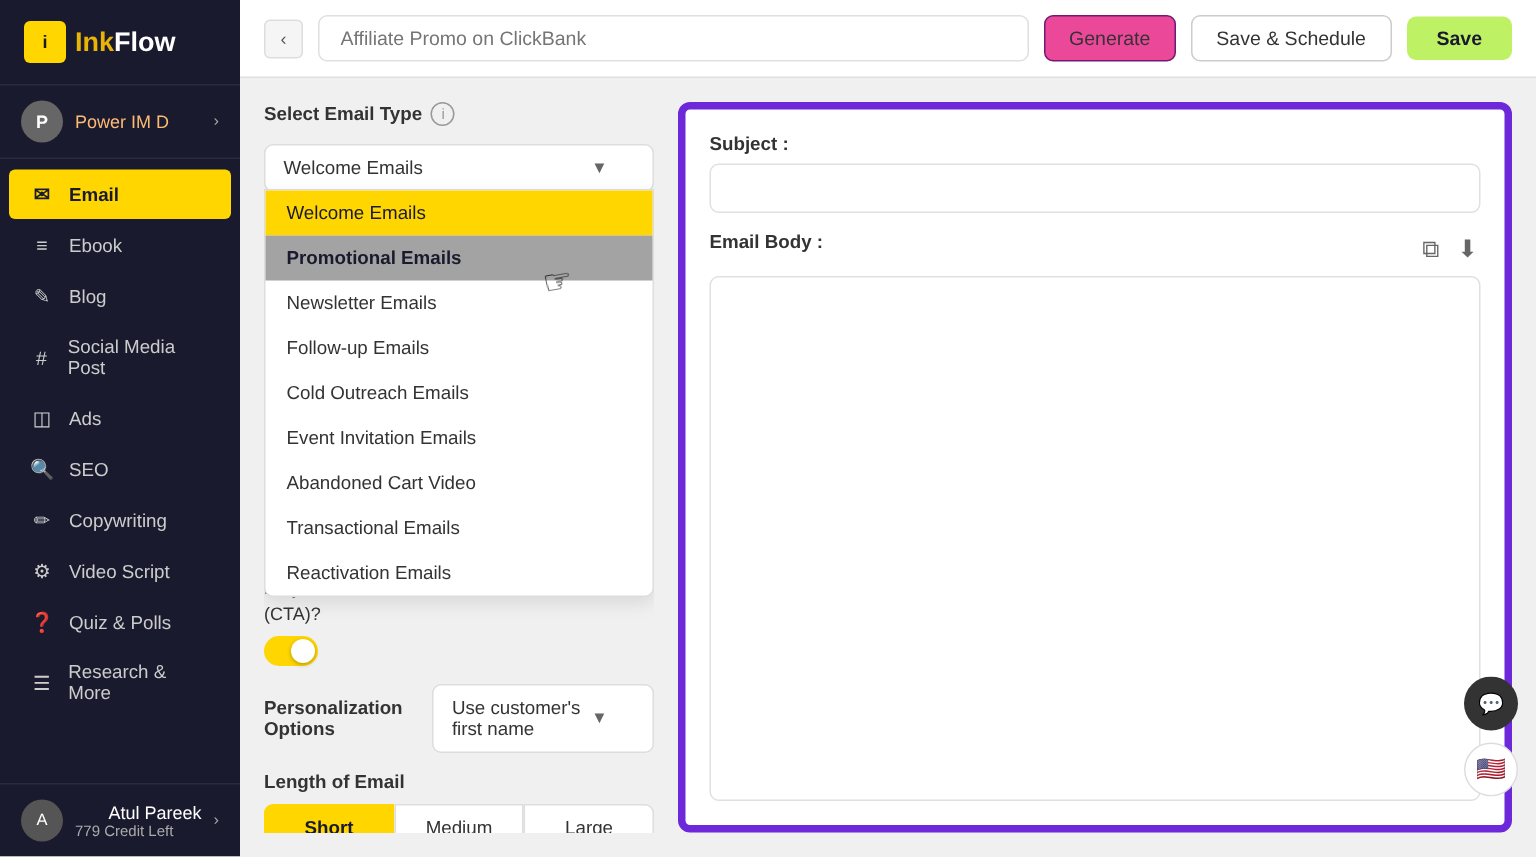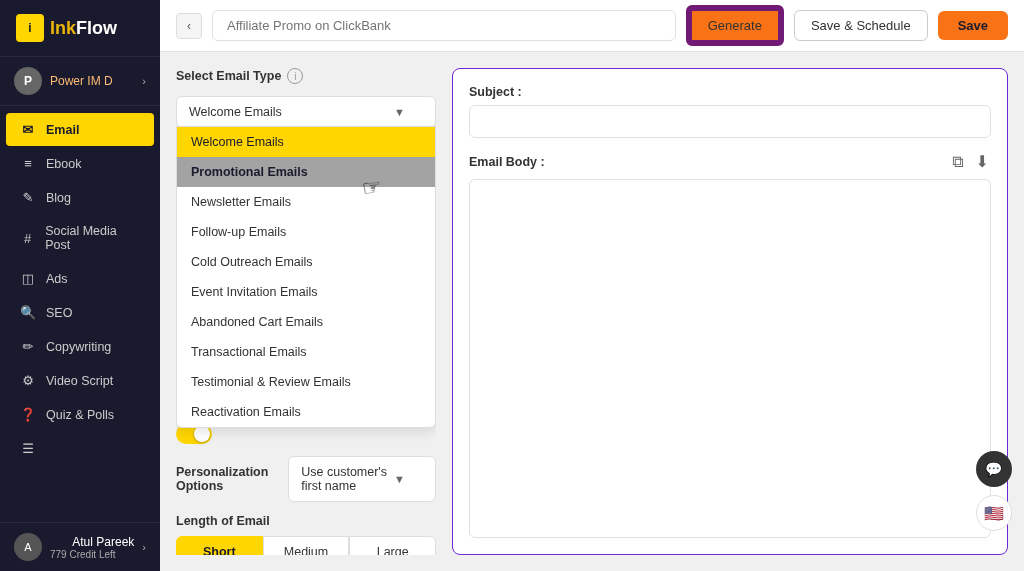--- a/index.html
+++ b/index.html
@@ -121,41 +121,41 @@
     .project-input {
       flex: 1;
       border: 1px solid #e0e0e0;
       border-radius: 6px;
       padding: 7px 14px;
       font-size: 13px;
       color: #333;
       outline: none;
     }
     .btn-generate {
-      background: #f97316;
-      border: 6px solid #701a75;
+      background: #ec4899;
+      border: 1px solid #701a75;
       border-radius: 6px;
       padding: 7px 16px;
       font-size: 13px;
       cursor: pointer;
       color: #333;
       font-weight: 500;
     }
     .btn-save-schedule {
       background: white;
       border: 1px solid #ccc;
       border-radius: 6px;
       padding: 7px 16px;
       font-size: 13px;
       cursor: pointer;
       color: #333;
       font-weight: 500;
     }
     .btn-save {
-      background: #f97316;
+      background: #bef264;
       border: none;
       border-radius: 6px;
       padding: 7px 20px;
       font-size: 13px;
       cursor: pointer;
       color: #1a1a2e;
       font-weight: 700;
     }
 
     
@@ -258,21 +258,21 @@
     }
     .length-btn:first-child { border-radius: 6px 0 0 6px; }
     .length-btn:last-child { border-radius: 0 6px 6px 0; }
     .length-btn.active { background: #FFD600; border-color: #FFD600; color: #1a1a2e; font-weight: 600; }
 
     
     .right-panel {
       flex: 1;
       background: white;
       border-radius: 8px;
-      border: 1px solid #6d28d9;
+      border: 5px solid #6d28d9;
       display: flex;
       flex-direction: column;
       padding: 16px;
       gap: 12px;
       overflow: hidden;
     }
 
     .field-section { display: flex; flex-direction: column; gap: 6px; }
     .field-label { font-size: 12.5px; font-weight: 600; color: #333; }
     .subject-input {
@@ -281,21 +281,20 @@
       border: 1px solid #e0e0e0;
       border-radius: 6px;
       font-size: 13px;
       outline: none;
       color: #333;
     }
 
     .body-section { display: flex; flex-direction: column; gap: 6px; flex: 1; }
     .body-header {
       display: flex;
-      align-items: center;
       justify-content: space-between;
     }
     .body-actions { display: flex; gap: 8px; }
     .body-action-btn {
       background: none;
       border: none;
       cursor: pointer;
       color: #666;
       font-size: 16px;
       padding: 2px;
@@ -400,20 +399,21 @@
     <div class="nav-item">
       <span class="nav-icon">⚙</span>
       <span>Video Script</span>
     </div>
     <div class="nav-item">
       <span class="nav-icon">❓</span>
       <span>Quiz &amp; Polls</span>
     </div>
     <div class="nav-item">
       <span class="nav-icon">☰</span>
+      <span>Research &amp; More</span>
     </div>
   </nav>
 
   <div class="sidebar-bottom">
     <div class="bottom-avatar">A</div>
     <div class="bottom-user">
       <div class="bottom-name">Atul Pareek</div>
       <div class="bottom-credits">779 Credit Left</div>
     </div>
     <span class="bottom-chevron">›</span>
@@ -444,23 +444,22 @@
           <span style="color:#666; font-size:11px;">▼</span>
         </div>
 
         <div class="dropdown-overlay">
           <div class="dropdown-item selected-item">Welcome Emails</div>
           <div class="dropdown-item highlighted">Promotional Emails</div>
           <div class="dropdown-item">Newsletter Emails</div>
           <div class="dropdown-item">Follow-up Emails</div>
           <div class="dropdown-item">Cold Outreach Emails</div>
           <div class="dropdown-item">Event Invitation Emails</div>
-          <div class="dropdown-item">Abandoned Cart Emails</div>
+          <div class="dropdown-item">Abandoned Cart Video</div>
           <div class="dropdown-item">Transactional Emails</div>
-          <div class="dropdown-item">Testimonial &amp; Review Emails</div>
           <div class="dropdown-item">Reactivation Emails</div>
         </div>
       </div>
 
       <div style="margin-top: 200px;">
         <div class="select-wrapper">
           <div style="width:100%; padding:8px 30px 8px 12px; border:1px solid #ddd; border-radius:6px; font-size:12.5px; color:#333; background:white; cursor:pointer; display:flex; justify-content:space-between; align-items:center;">
             <span>New Customers</span>
             <span style="color:#666; font-size:11px;">▼</span>
           </div>

